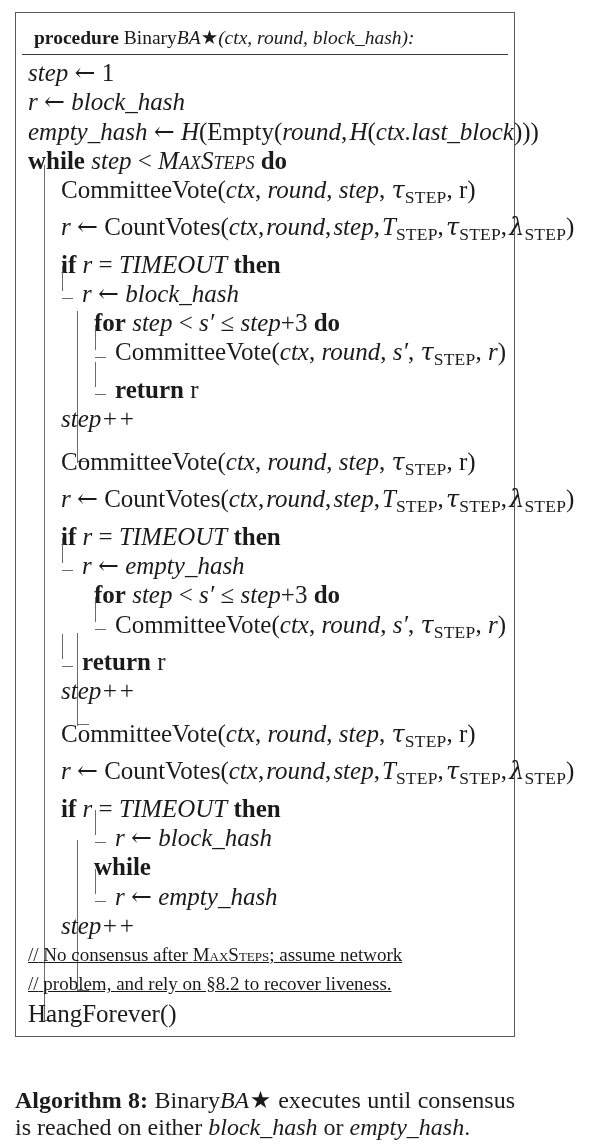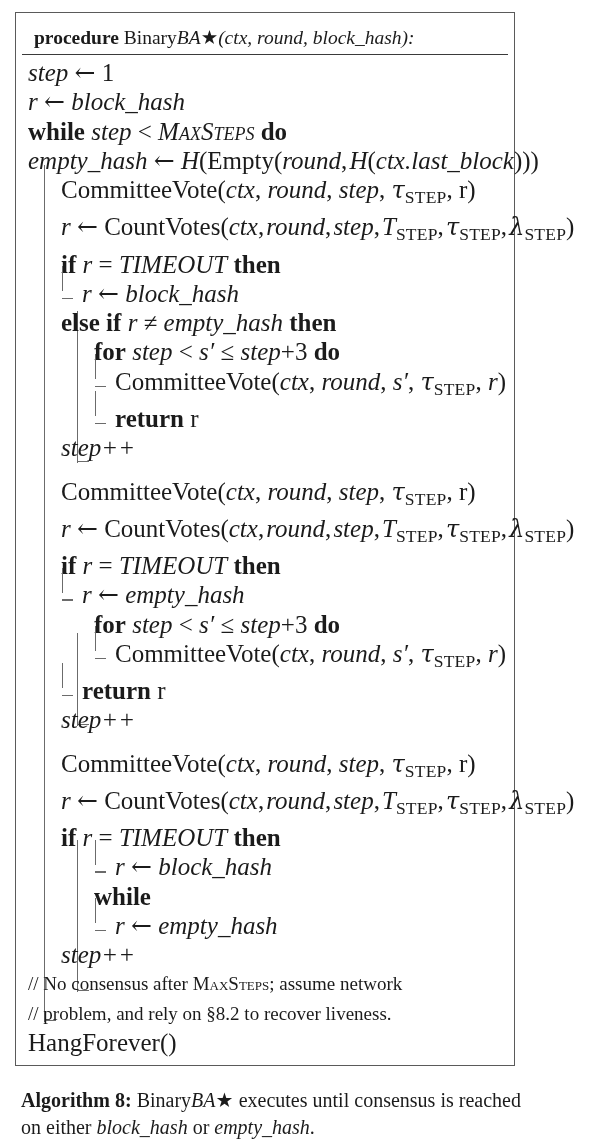--- a/index.html
+++ b/index.html
@@ -64,26 +64,26 @@
   i,.it{font-style:italic;}
   b,.bf{font-weight:bold;}
   .rm{font-style:normal;}
   .sc{font-variant:small-caps;font-style:normal;}
   .sci{font-variant:small-caps;font-style:italic;}
   .sub{font-size:0.70em;vertical-align:-0.28em;font-variant:small-caps;font-style:normal;letter-spacing:0.2px;}
   .sub.subi{font-style:italic;}
   .tau{font-style:italic;font-family:"DejaVu Serif",serif;font-size:0.96em;}
   .lam{font-style:italic;font-family:"DejaVu Serif",serif;font-size:0.96em;}
   .arw{font-family:"DejaVu Serif",serif;font-style:normal;}
-  .cmt{font-size:19px;}
+  .cmt{font-size:19px;text-decoration:underline;}
 
   
   .caption{
-    position:absolute;left:21px;top:1087px;width:500px;
-    font-size:20px;line-height:27px;
+    position:absolute;left:15px;top:1087px;width:500px;
+    font-size:24px;line-height:27px;
     text-align:justify;
   }
 </style>
 </head>
 <body>
 
 <div class="page">
 
   <div class="algo-box">
 
@@ -109,36 +109,36 @@
       <div class="ln i0">
         <i>step</i>
         <span class="arw">←</span>
         <span class="rm">1</span>
       </div>
 
       <div class="ln i0">
         <i>r</i>
         <span class="arw">←</span>
         <i>block_hash</i>
+      </div>
+
+      <div class="ln i0">
+        <i>empty_hash</i>
+        <span class="arw">←</span>
+        <i>H</i><span class="rm">(</span><span class="rm">Empty</span><span class="rm">(</span><i>round</i><span class="rm">, </span><i>H</i><span class="rm">(</span><i>ctx.last_block</i><span class="rm">)))</span>
       </div>
 
       <div class="ln i0">
         <b>while</b>
         <i>step</i>
         <span class="rm">&lt;</span>
         <span class="sci">MaxSteps</span>
         <b>do</b>
       </div>
 
-      <div class="ln i0">
-        <i>empty_hash</i>
-        <span class="arw">←</span>
-        <i>H</i><span class="rm">(</span><span class="rm">Empty</span><span class="rm">(</span><i>round</i><span class="rm">, </span><i>H</i><span class="rm">(</span><i>ctx.last_block</i><span class="rm">)))</span>
-      </div>
-
       <div class="ln i1">
         <span class="rm">CommitteeVote</span><span class="rm">(</span><i>ctx</i><span class="rm">, </span><i>round</i><span class="rm">, </span><i>step</i><span class="rm">, </span><span class="tau">τ</span><span class="sub">STEP</span><span class="rm">, </span><span class="rm">r</span><span class="rm">)</span>
       </div>
 
       <div class="ln i1">
         <i>r</i>
         <span class="arw">←</span>
         <span class="rm">CountVotes</span><span class="rm">(</span><i>ctx</i><span class="rm">, </span><i>round</i><span class="rm">, </span><i>step</i><span class="rm">, </span><i>T</i><span class="sub">STEP</span><span class="rm">, </span><span class="tau">τ</span><span class="sub">STEP</span><span class="rm">, </span><span class="lam">λ</span><span class="sub">STEP</span><span class="rm">)</span>
       </div>
 
@@ -149,27 +149,20 @@
         <span class="sci">TIMEOUT</span>
         <b>then</b>
       </div>
 
       <div class="ln i1">
         <span class="elbow"></span><i>r</i>
         <span class="arw">←</span>
         <i>block_hash</i>
       </div>
 
-      <div class="ln i1">
-        <b>else if</b>
-        <i>r</i>
-        <span class="rm">≠</span>
-        <i>empty_hash</i>
-        <b>then</b>
-      </div>
 
       <div class="ln i2">
         <b>for</b>
         <i>step</i>
         <span class="rm">&lt;</span>
         <i>s′</i>
         <span class="rm">≤</span>
         <i>step</i><span class="rm">+</span><span class="rm">3</span>
         <b>do</b>
       </div>

